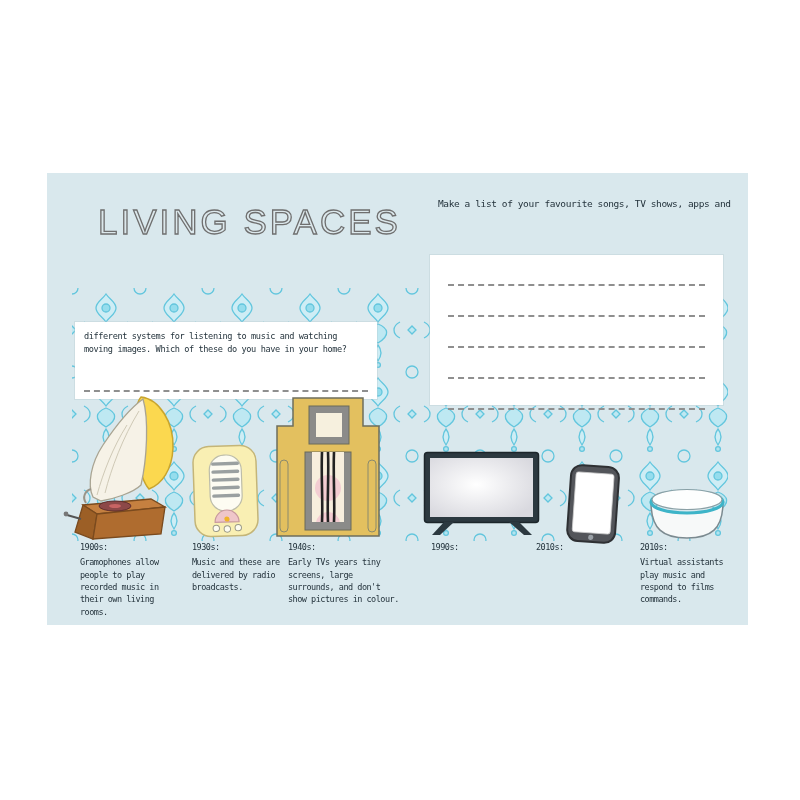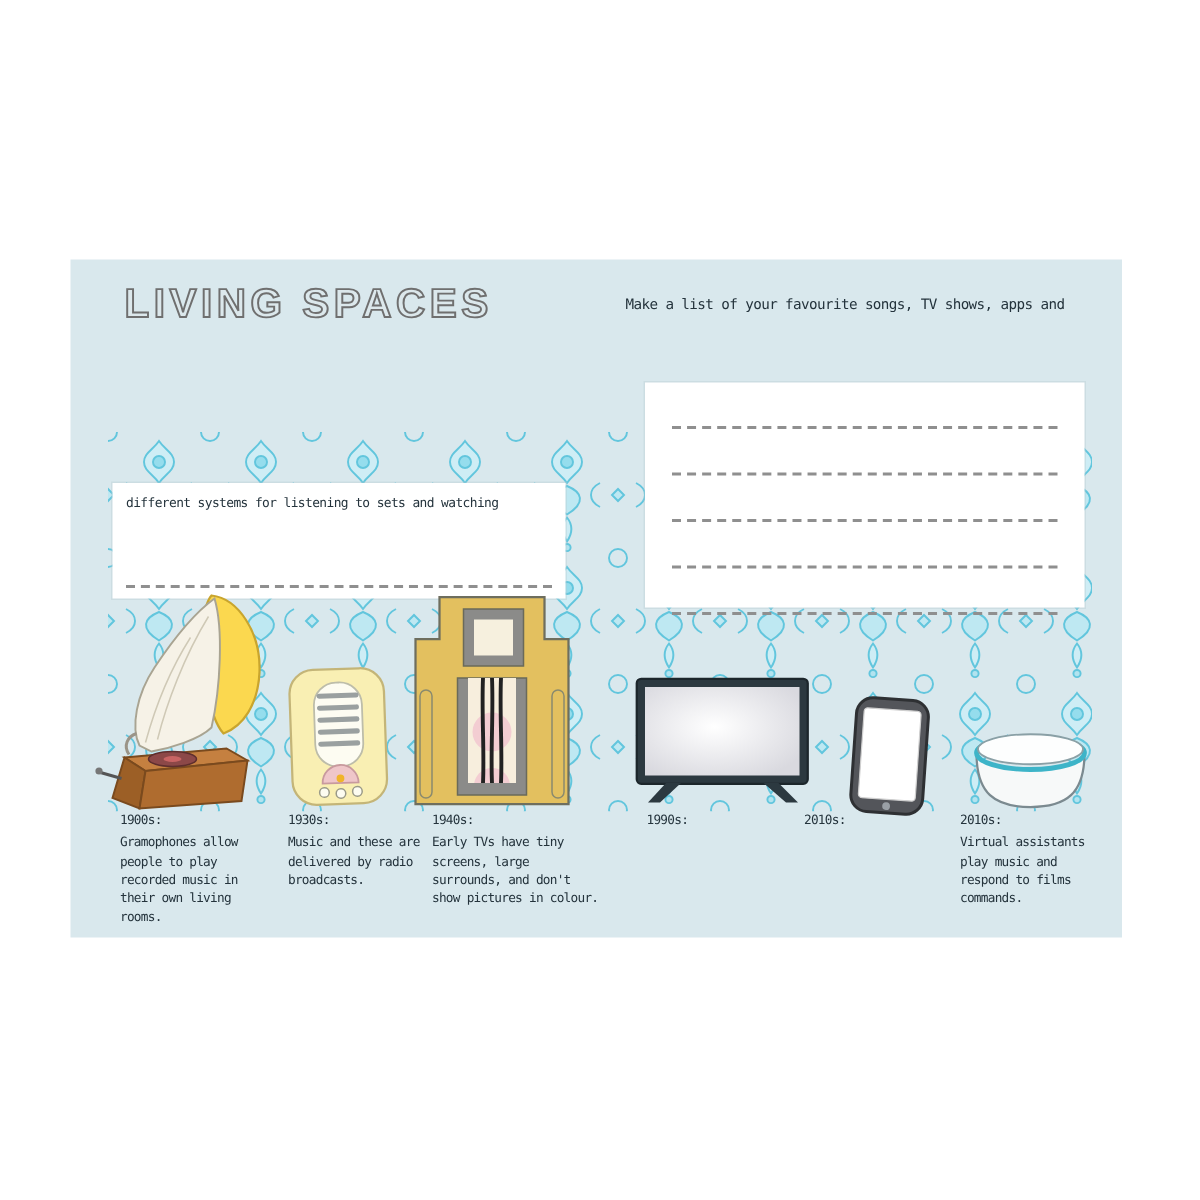--- a/index.html
+++ b/index.html
@@ -7,27 +7,27 @@
     width:800px;height:800px;background:#ffffff;position:relative;
     font-family:"DejaVu Sans Mono","Liberation Mono",monospace;
     overflow:hidden;
   }
   .page{
     position:absolute;left:47px;top:173px;width:701px;height:452px;
     background:#d9e8ed;overflow:hidden;
   }
   .pattern-band{position:absolute;left:25px;top:115px;width:656px;height:253px;}
   .page-title{
-    position:absolute;left:36px;top:14px;margin:0;
+    position:absolute;left:36px;top:14px;margin:15px;
     font-family:"Liberation Sans","DejaVu Sans",sans-serif;
-    font-size:27px;font-weight:bold;letter-spacing:3px;
+    font-size:35px;font-weight:normal;letter-spacing:3px;
     color:#dce8ec;-webkit-text-stroke:1.3px #6f6f6f;
   }
   .hand{color:#24333c;}
-  .prompt{position:absolute;left:370px;top:24px;width:330px;font-size:9.5px;line-height:1.55;letter-spacing:-0.4px;}
+  .prompt{position:absolute;left:391px;top:24px;width:330px;font-size:9.5px;line-height:1.55;letter-spacing:-0.4px;}
   .prompt div{white-space:nowrap;}
   .answer-box{
     position:absolute;left:383px;top:82px;width:293px;height:150px;
     background:#ffffff;box-shadow:0 0 0 1px rgba(180,200,205,0.35);
     padding:0 18px;box-sizing:border-box;
   }
   .write-line{height:29px;border-bottom:2px dashed #8f8f8f;}
   .intro-box{
     position:absolute;left:28px;top:149px;width:302px;height:77px;
     background:#ffffff;box-shadow:0 0 0 1px rgba(180,200,205,0.35);
@@ -80,21 +80,22 @@
 
   <div class="answer-box">
     <div class="write-line"></div>
     <div class="write-line"></div>
     <div class="write-line"></div>
     <div class="write-line"></div>
     <div class="write-line"></div>
   </div>
 
   <div class="intro-box hand">
-    <div>different systems for listening to sets and watching</div>
+    <div>different systems for listening to music and watching</div>
+    <div>moving images. Which of these do you have in your home?</div>
     <div class="intro-dash"></div>
   </div>
 
   <svg class="device" style="left:14px;top:216px" width="124" height="152" viewBox="0 0 124 152">
     <path d="M80,8 C98,10 113,33 112,59 C111,81 101,95 88,100 C78,89 72,51 74,25 C76,15 78,10 80,8 Z" fill="#fbd84f" stroke="#c9a52e" stroke-width="1.5"></path>
     <path d="M32,108 C26,96 30,74 42,56 C54,38 68,20 82,10 C88,30 86,70 80,96 C72,104 52,110 40,112 Z" fill="#f6f2e7" stroke="#a9a492" stroke-width="1.3"></path>
     <path d="M44,104 C50,80 62,48 78,22" fill="none" stroke="#cfc9b6" stroke-width="1"></path>
     <path d="M36,106 C42,84 52,58 66,36" fill="none" stroke="#cfc9b6" stroke-width="1"></path>
     <path d="M30,100 C24,102 21,108 25,114" fill="none" stroke="#9a9488" stroke-width="2"></path>
     <path d="M22,116 L90,110 L104,118 L36,125 Z" fill="#c58040" stroke="#7a4a1e" stroke-width="1.3"></path>
@@ -171,21 +172,21 @@
   <div class="caption hand" style="left:33px;width:100px">
     <div class="decade">1900s:</div>
     <div>Gramophones allow people to play recorded music in their own living rooms.</div>
   </div>
   <div class="caption hand" style="left:145px;width:95px">
     <div class="decade">1930s:</div>
     <div>Music and these are delivered by radio broadcasts.</div>
   </div>
   <div class="caption hand" style="left:241px;width:114px">
     <div class="decade">1940s:</div>
-    <div>Early TVs have tiny screens, large surrounds, and don't show pictures in colour.</div>
+    <div>Early TVs years tiny screens, large surrounds, and don't show pictures in colour.</div>
   </div>
   <div class="caption hand" style="left:384px;width:100px">
     <div class="decade">1990s:</div>
   </div>
   <div class="caption hand" style="left:489px;width:100px">
     <div class="decade">2010s:</div>
   </div>
   <div class="caption hand" style="left:593px;width:96px">
     <div class="decade">2010s:</div>
     <div>Virtual assistants play music and respond to films commands.</div>

